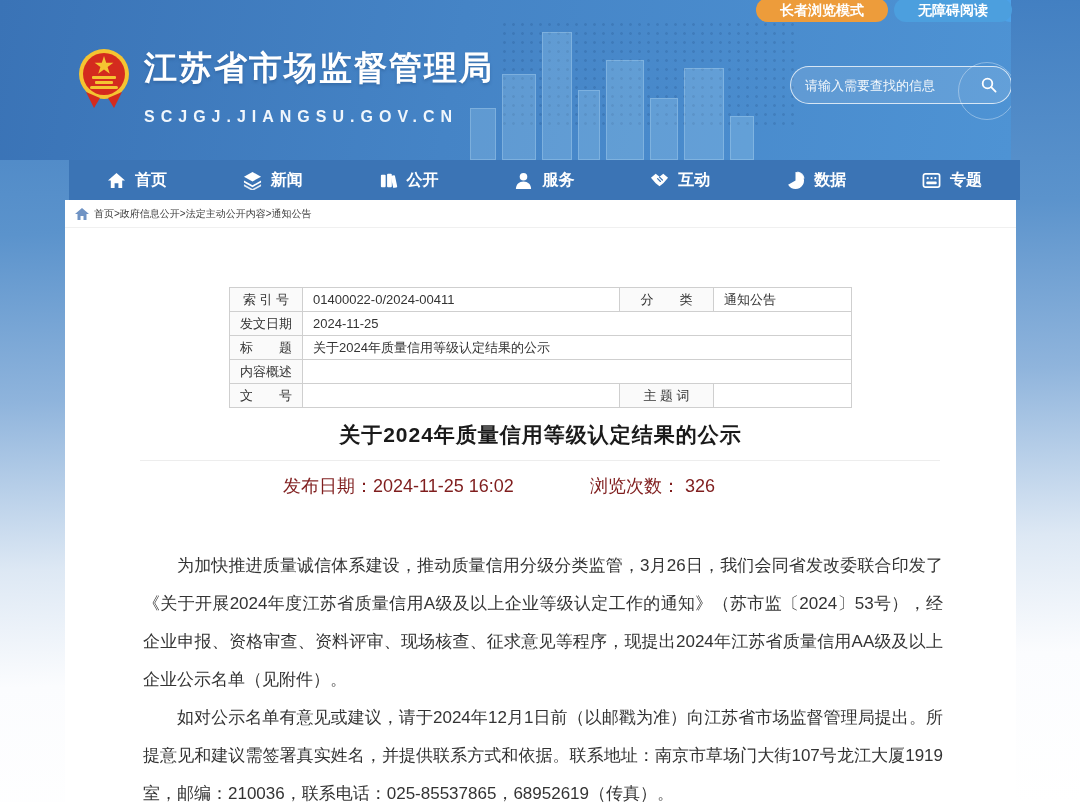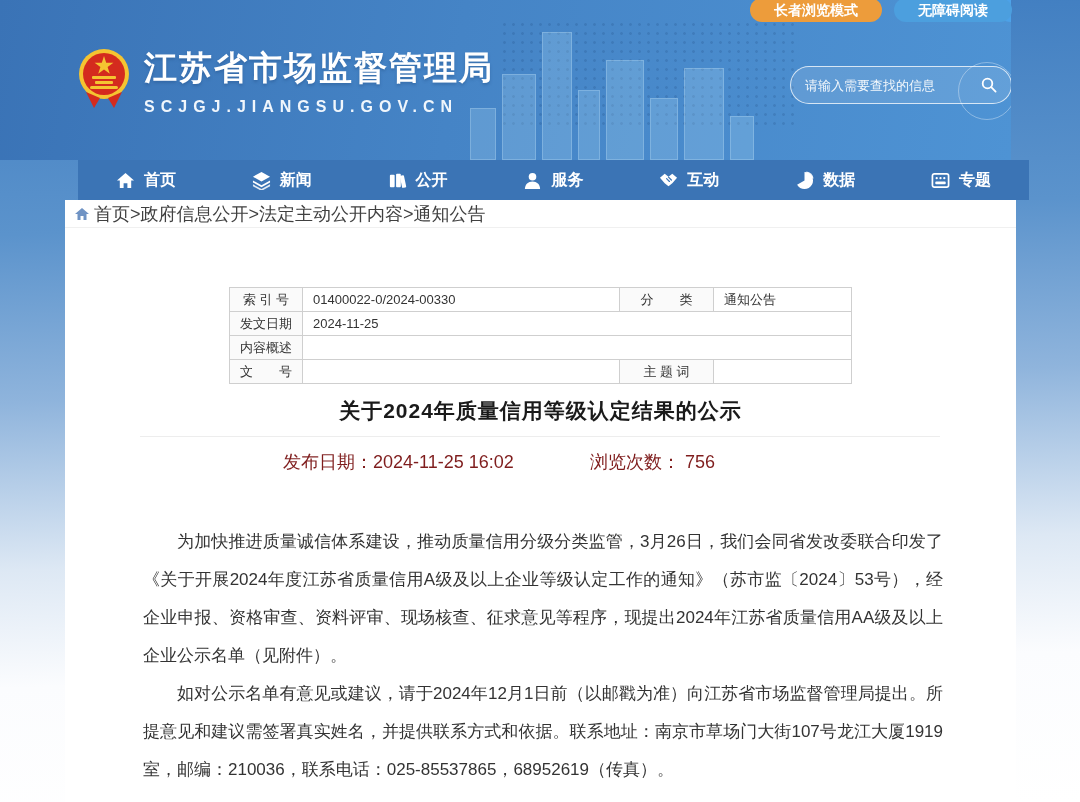--- a/index.html
+++ b/index.html
@@ -13,46 +13,46 @@
   
   .banner { position:absolute; left:0; top:0; width:1011px; height:160px;
     background:linear-gradient(100deg,#3a73b6 0%,#4584c6 45%,#4e93d4 100%); overflow:hidden; }
   .banner .dots { position:absolute; left:500px; top:20px; width:300px; height:110px; opacity:.5;
     background:radial-gradient(rgba(20,60,110,.35) 1.2px, transparent 1.6px); background-size:9px 9px; }
   .city { position:absolute; bottom:0; }
   .city div { position:absolute; bottom:0; background:rgba(190,230,250,.22); border:1px solid rgba(210,240,255,.25); }
   .ring { position:absolute; left:958px; top:62px; width:58px; height:58px; border-radius:50%;
     border:1px solid rgba(255,255,255,.35); }
   .dot-br { position:absolute; left:995px; top:-8px; width:30px; height:30px; border-radius:50%; background:#4da2e8; }
-  .topbtns { position:absolute; top:0; right:68px; display:flex; gap:12px; z-index:5; }
+  .topbtns { position:absolute; top:0; right:68px; display:flex; gap:6px; z-index:5; }
   .pillbtn { height:24px; line-height:22px; padding:0 24px; border-radius:0 0 13px 13px;
     color:#fff; font-size:14px; font-weight:bold; border:none; cursor:pointer; }
   .pillbtn.orange { background:#ed9c3b; border-radius:13px; margin-top:-2px; }
   .pillbtn.blue { background:#4c9fde; border-radius:13px; margin-top:-2px; }
   .brand { position:absolute; left:78px; top:48px; display:flex; align-items:flex-start; }
   .emblem { width:52px; height:62px; margin-right:14px; }
   .brand-text .site-name { color:#fff; font-size:33px; font-weight:bold; letter-spacing:2px;
     text-shadow:0 2px 3px rgba(30,70,120,.35); line-height:40px; }
-  .brand-text .site-url { color:#f0f6fc; font-size:16px; font-weight:bold; letter-spacing:6px; margin-top:10px; }
+  .brand-text .site-url { color:#f0f6fc; font-size:16px; font-weight:bold; letter-spacing:6px; margin-top:20px; }
   .searchbox { position:absolute; left:790px; top:66px; width:222px; height:38px; border-radius:19px;
     border:1px solid rgba(255,255,255,.75); background:rgba(255,255,255,.12);
     display:flex; align-items:center; padding:0 14px; }
   .searchbox input { flex:1; background:transparent; border:none; outline:none;
     color:#fff; font-size:13px; font-family:inherit; }
   .searchbox input::placeholder { color:rgba(255,255,255,.92); }
   .search-ico { width:16px; height:16px; }
   
-  .navbar { position:absolute; left:78px; top:160px; width:951px; height:40px; background:#3b74b5;
+  .navbar { position:absolute; left:69px; top:160px; width:951px; height:40px; background:#3b74b5;
     display:flex; align-items:center; justify-content:space-around; z-index:4; }
   .nav-item { display:flex; align-items:center; gap:9px; color:#fff; font-size:16px; font-weight:bold;
     cursor:pointer; height:40px; padding:0 10px; }
   .nav-item svg { width:19px; height:19px; }
   
   .crumbbar { position:absolute; left:65px; top:200px; width:951px; height:28px; background:#fff;
-    display:flex; align-items:center; padding-left:10px; font-size:18px; color:#404040;
+    display:flex; align-items:center; padding-left:10px; font-size:10px; color:#404040;
     border-bottom:1px solid #f0f0f0; }
   .crumbbar svg { width:14px; height:12px; margin-right:5px; }
   
   .content { position:absolute; left:65px; top:228px; width:951px; height:574px; background:#fff; overflow:hidden; }
   table.doc-table { border-collapse:collapse; table-layout:fixed; width:622px; margin:59px auto 0; font-size:13px; }
   table.doc-table td { border:1px solid #cfcfcf; height:24px; padding:2px 10px; color:#333; vertical-align:middle;margin-top:48px; }
   table.doc-table td.lbl { background:#fafafa; text-align:center; padding:2px 4px; white-space:nowrap; }
   .art-title { text-align:center; font-size:21px; font-weight:bold; color:#1a1a1a; margin-top:13px; letter-spacing:1px; }
   .divider { border-top:1px solid #ededed; margin:11px 76px 0 75px; }
   .meta-row { position:relative; height:40px; font-size:18px; color:#7f1d1d; }
@@ -178,48 +178,52 @@
   <table class="doc-table">
     <colgroup>
         <col style="width:73px">
         <col style="width:317px">
         <col style="width:94px">
         <col style="width:138px">
       </colgroup>
     <tbody>
         <tr>
       <td class="lbl">索 引 号</td>
-      <td>01400022-0/2024-00330</td>
+      <td>01400022-0/2024-00411</td>
       <td class="lbl">分　　类</td>
       <td>通知公告</td>
     </tr>
     <tr>
       <td class="lbl">发文日期</td>
       <td colspan="3">2024-11-25</td>
+    </tr>
+    <tr>
+      <td class="lbl">标　　题</td>
+      <td colspan="3">关于2024年质量信用等级认定结果的公示</td>
     </tr>
     <tr>
       <td class="lbl">内容概述</td>
       <td colspan="3"></td>
     </tr>
     <tr>
       <td class="lbl">文　　号</td>
       <td></td>
       <td class="lbl">主 题 词</td>
       <td></td>
     </tr>
   </tbody>
     </table>
 
   <h1 class="art-title">关于2024年质量信用等级认定结果的公示</h1>
 
   <div class="divider"></div>
 
   <div class="meta-row">
     <span class="meta-date">发布日期：2024-11-25 16:02</span>
-    <span class="meta-views">浏览次数： 756</span>
+    <span class="meta-views">浏览次数： 326</span>
   </div>
 
   <div class="body-text">
     <p>为加快推进质量诚信体系建设，推动质量信用分级分类监管，3月26日，我们会同省发改委联合印发了《关于开展2024年度江苏省质量信用A级及以上企业等级认定工作的通知》（苏市监〔2024〕53号），经企业申报、资格审查、资料评审、现场核查、征求意见等程序，现提出2024年江苏省质量信用AA级及以上企业公示名单（见附件）。</p>
     <p>如对公示名单有意见或建议，请于2024年12月1日前（以邮戳为准）向江苏省市场监督管理局提出。所提意见和建议需签署真实姓名，并提供联系方式和依据。联系地址：南京市草场门大街107号龙江大厦1919室，邮编：210036，联系电话：025-85537865，68952619（传真）。</p>
   </div>
 
 </div>
 
 </body></html>

